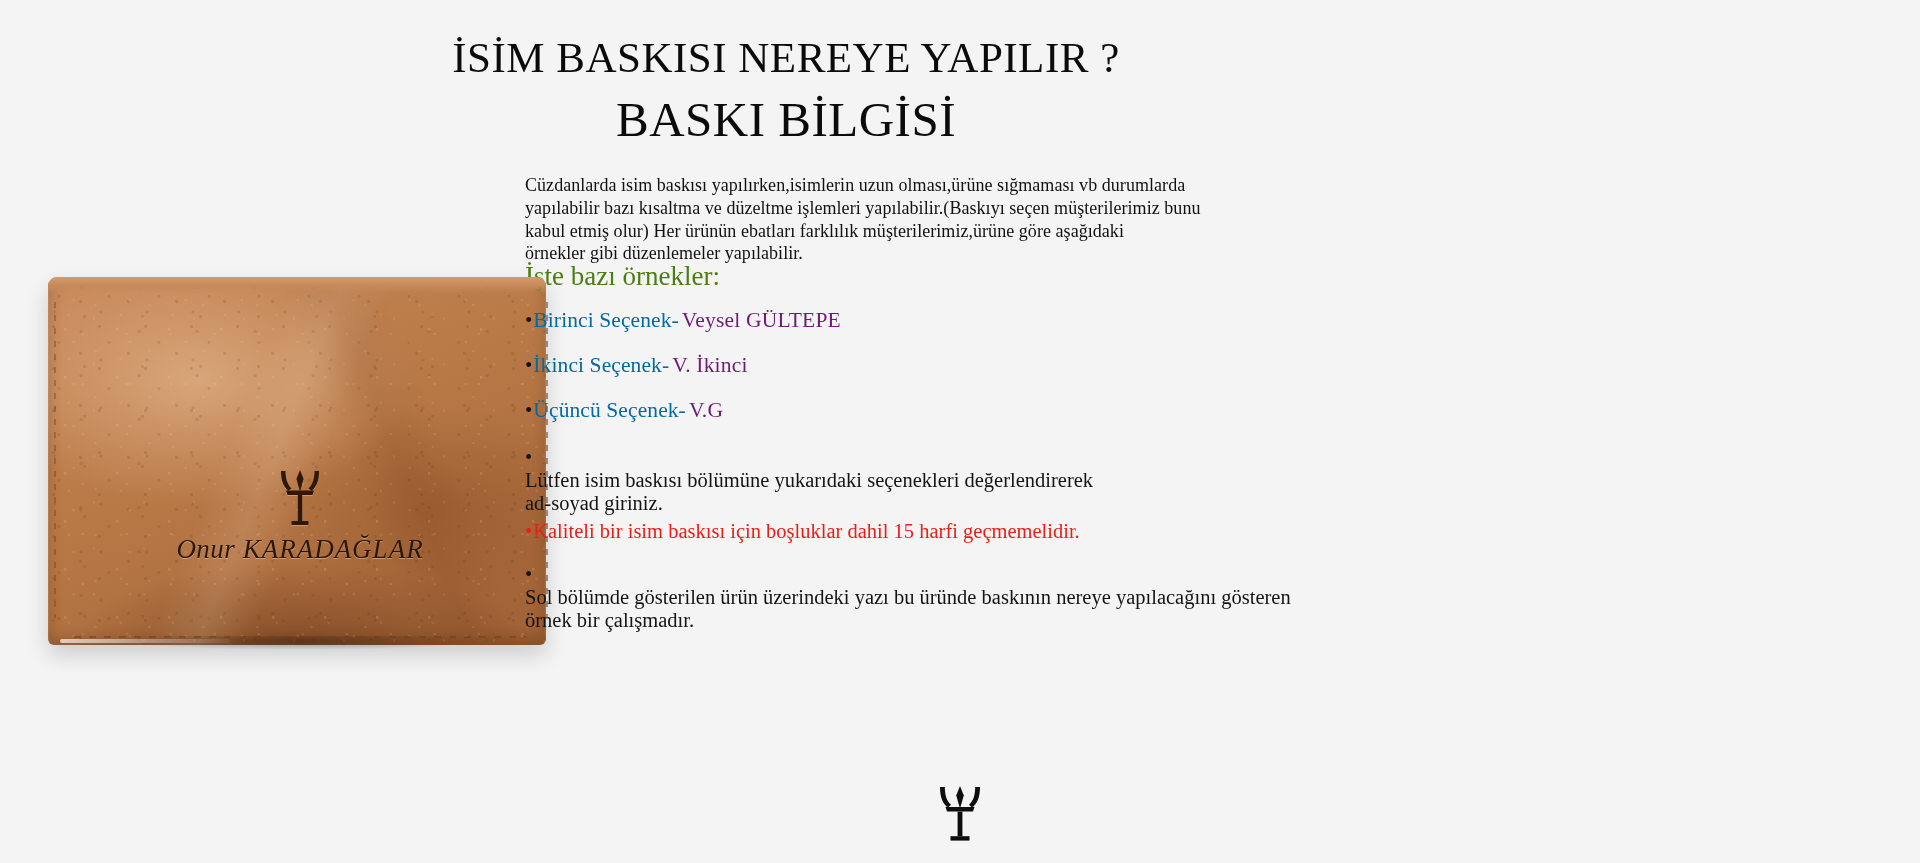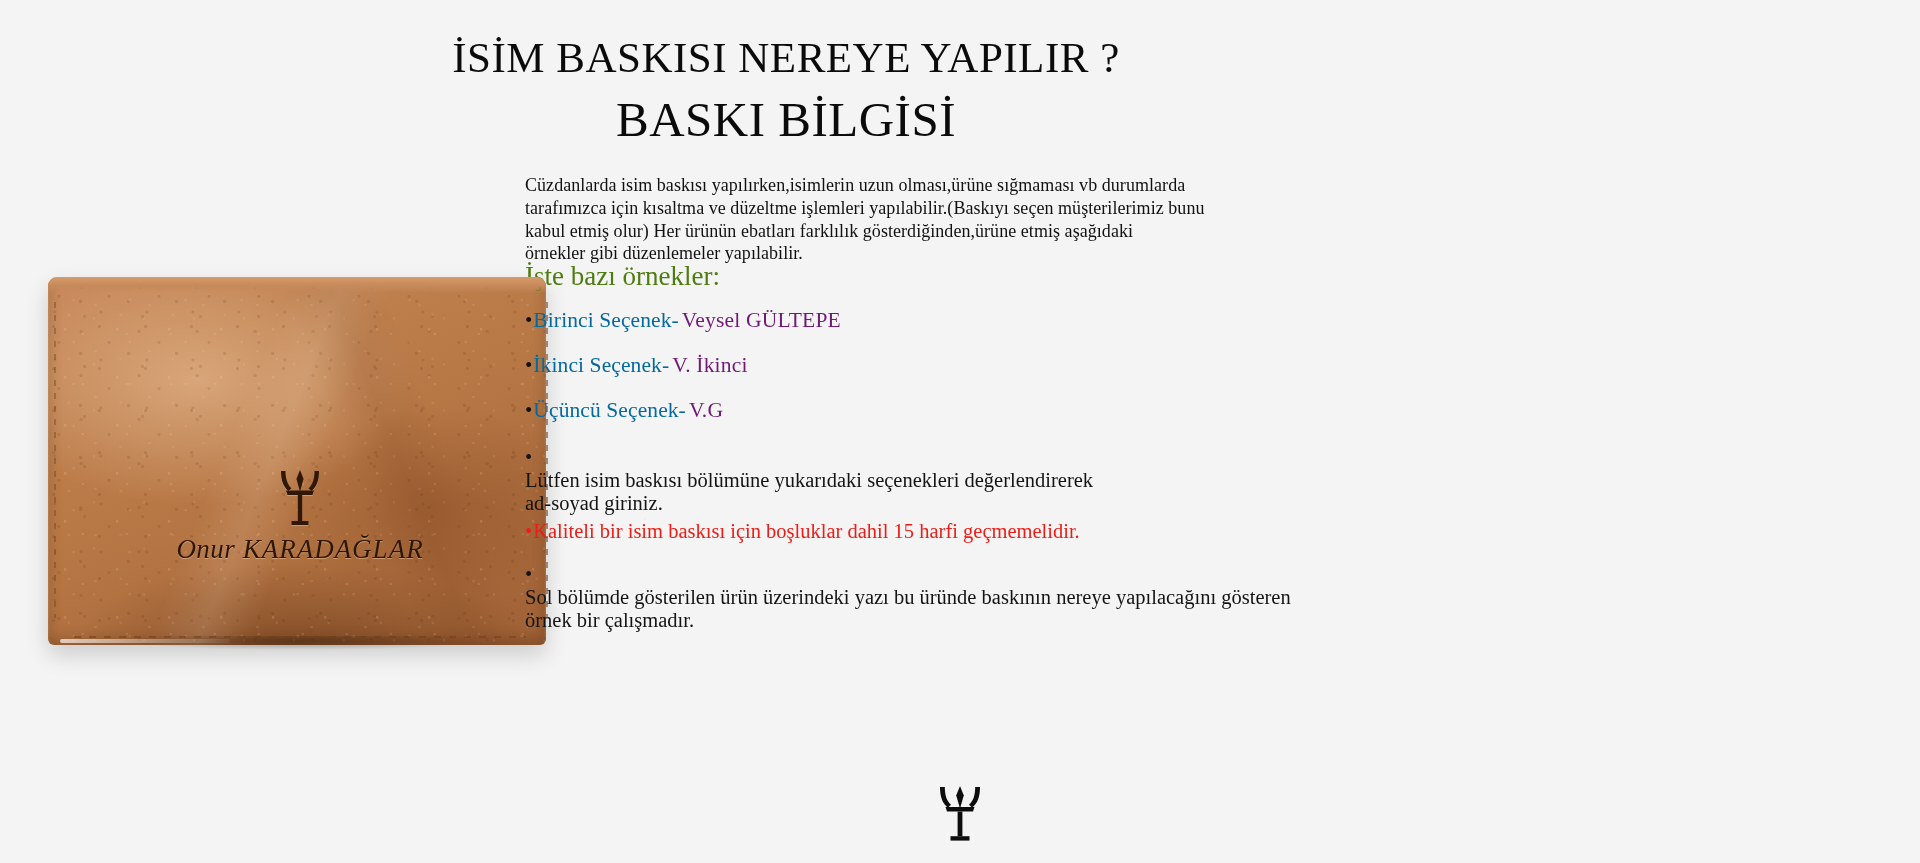--- a/index.html
+++ b/index.html
@@ -326,22 +326,22 @@
 
     <div class="wallet-name">
       <span class="nm-first">Onur </span><span class="nm-last">KARADAĞLAR</span>
     </div>
   </div>
 
   <div class="content">
 
     <div class="intro-para">
       <span>Cüzdanlarda isim baskısı yapılırken,isimlerin uzun olması,ürüne sığmaması vb durumlarda</span>
-      <span>tarafımızca için kısaltma ve düzeltme işlemleri yapılabilir.(Baskıyı seçen müşterilerimiz bunu</span>
-      <span>kabul etmiş olur) Her ürünün ebatları farklılık gösterdiğinden,ürüne etmiş aşağıdaki</span>
+      <span>yapılabilir bazı kısaltma ve düzeltme işlemleri yapılabilir.(Baskıyı seçen müşterilerimiz bunu</span>
+      <span>kabul etmiş olur) Her ürünün ebatları farklılık müşterilerimiz,ürüne göre aşağıdaki</span>
       <span>örnekler gibi düzenlemeler yapılabilir.</span>
     </div>
 
     <div class="examples-lead">İşte bazı örnekler:</div>
 
     <div class="option-row">
       <span class="bullet">•</span><span class="opt-label">Birinci Seçenek-</span><span class="opt-value">Veysel GÜLTEPE</span>
     </div>
 
     <div class="option-row">

